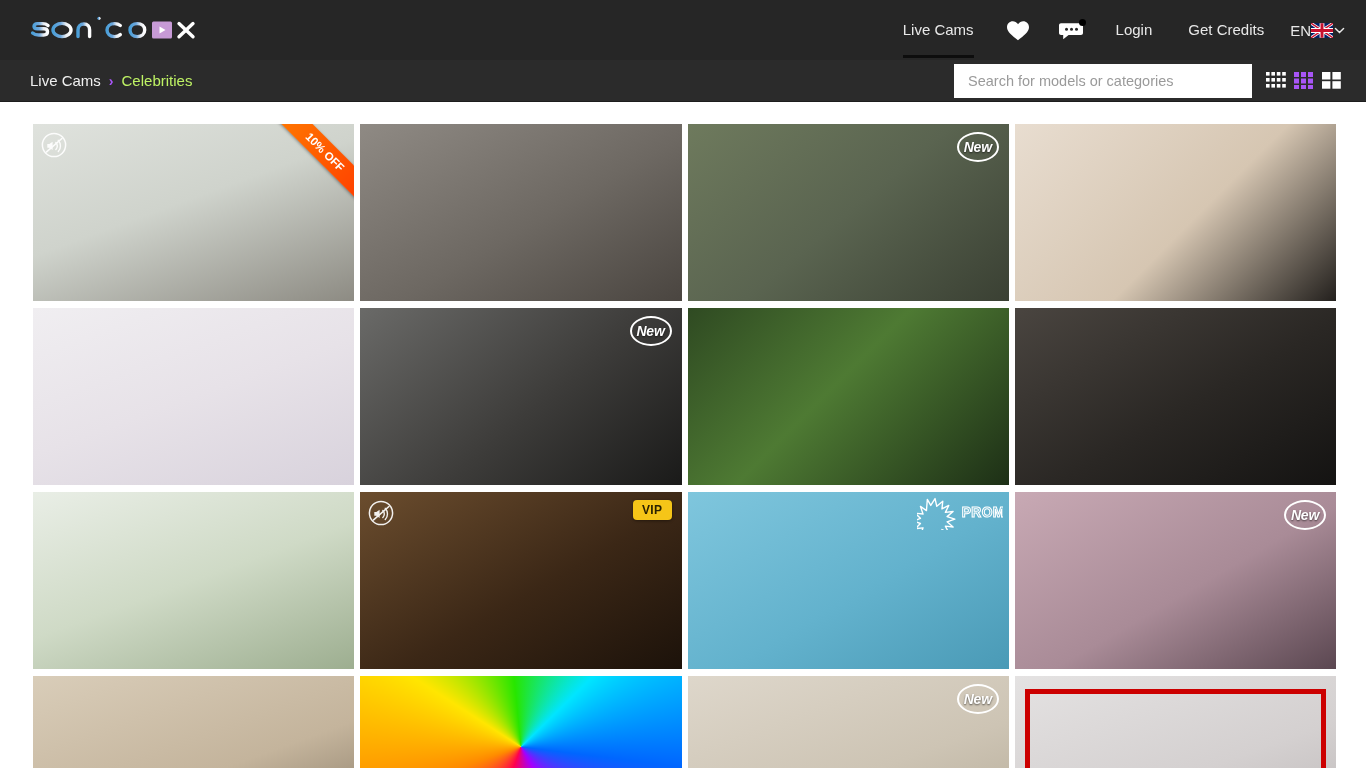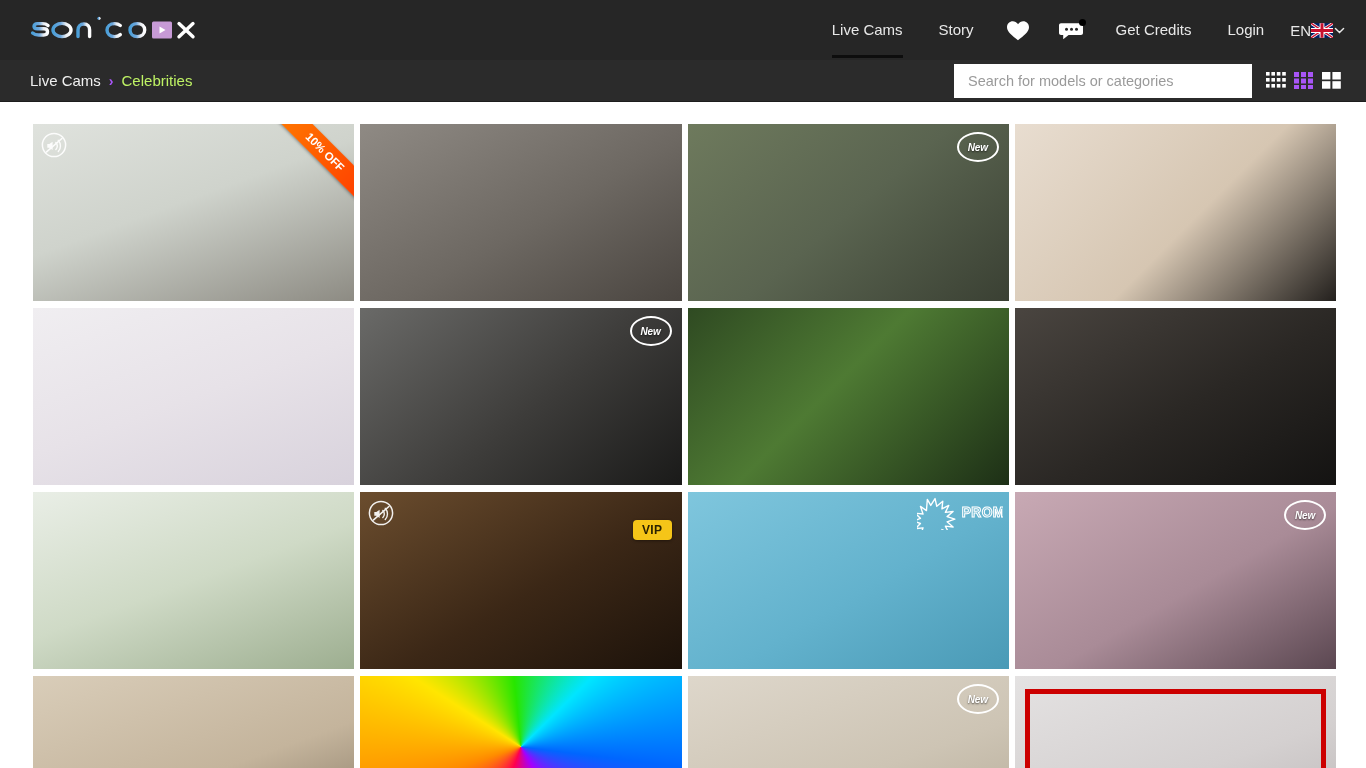--- a/index.html
+++ b/index.html
@@ -183,39 +183,38 @@
   
   .badge-new {
     position: absolute;
     top: 8px; right: 10px;
     width: 42px; height: 30px;
     border-radius: 50%;
     border: 2px solid #ffffff;
     color: #ffffff;
     font-style: italic;
     font-weight: bold;
-    font-size: 10px;
+    font-size: 14px;
     display: flex;
     align-items: center;
     justify-content: center;
     text-shadow: 0 1px 2px rgba(0,0,0,.6);
     letter-spacing: -.2px;
   }
   .badge-vip {
     position: absolute;
     top: 8px; right: 10px;
     background: #f5c518;
     color: #2b2200;
     font-size: 12px;
     font-weight: bold;
     padding: 3px 9px;
     border-radius: 4px;
     letter-spacing: .4px;
     box-shadow: 0 1px 3px rgba(0,0,0,.4);
-    margin-top: 20px;
   }
   .badge-promo {
     position: absolute;
     top: 4px; right: 6px;
     width: 86px; height: 34px;
   }
   .ribbon {
     position: absolute;
     top: 0; right: 0;
     width: 84px; height: 84px;
@@ -278,40 +277,39 @@
       <path d="M129.5 12.4l6 3.6-6 3.6z" fill="#ffffff"></path>
       <g stroke="#ffffff" stroke-width="3.4" stroke-linecap="round">
         <path d="M149 9.6l14 13.2"></path>
         <path d="M163 9.6l-14 13.2"></path>
       </g>
     </svg>
   </div>
 
   <div class="nav">
     <div class="nav-link active">Live Cams</div>
-    <div class="nav-link">Story</div>
 
     <div class="nav-icon">
       <svg width="24" height="21" viewBox="0 0 24 21">
         <path d="M12 20.3C6.2 15.6 1 11.8 1 7.2 1 3.8 3.6 1.3 6.8 1.3c1.9 0 3.9 1 5.2 2.9 1.3-1.9 3.3-2.9 5.2-2.9C20.4 1.3 23 3.8 23 7.2c0 4.6-5.2 8.4-11 13.1z" fill="#ffffff"></path>
       </svg>
     </div>
 
     <div class="nav-icon">
       <svg width="26" height="21" viewBox="0 0 26 21">
         <path d="M2 3.3h20c1.1 0 2 .9 2 2v7.6c0 1.1-.9 2-2 2H9.6L4.2 19.2v-4.3H2c-1.1 0-2-.9-2-2V5.3c0-1.1.9-2 2-2z" fill="#ffffff" transform="translate(1,0)"></path>
         <circle cx="8.5" cy="9.2" r="1.5" fill="#262626"></circle>
         <circle cx="13.5" cy="9.2" r="1.5" fill="#262626"></circle>
         <circle cx="18.5" cy="9.2" r="1.5" fill="#262626"></circle>
       </svg>
       <span class="dot-badge"></span>
     </div>
 
+    <div class="nav-link">Login</div>
     <div class="nav-link">Get Credits</div>
-    <div class="nav-link">Login</div>
 
 
     <div class="lang">
       <span>EN</span>
       <svg class="flag" viewBox="0 0 60 40">
         <rect width="60" height="40" fill="#012169"></rect>
         <path d="M0 0l60 40M60 0L0 40" stroke="#fff" stroke-width="8"></path>
         <path d="M0 0l60 40M60 0L0 40" stroke="#C8102E" stroke-width="4"></path>
         <path d="M30 0v40M0 20h60" stroke="#fff" stroke-width="13"></path>
         <path d="M30 0v40M0 20h60" stroke="#C8102E" stroke-width="8"></path>

